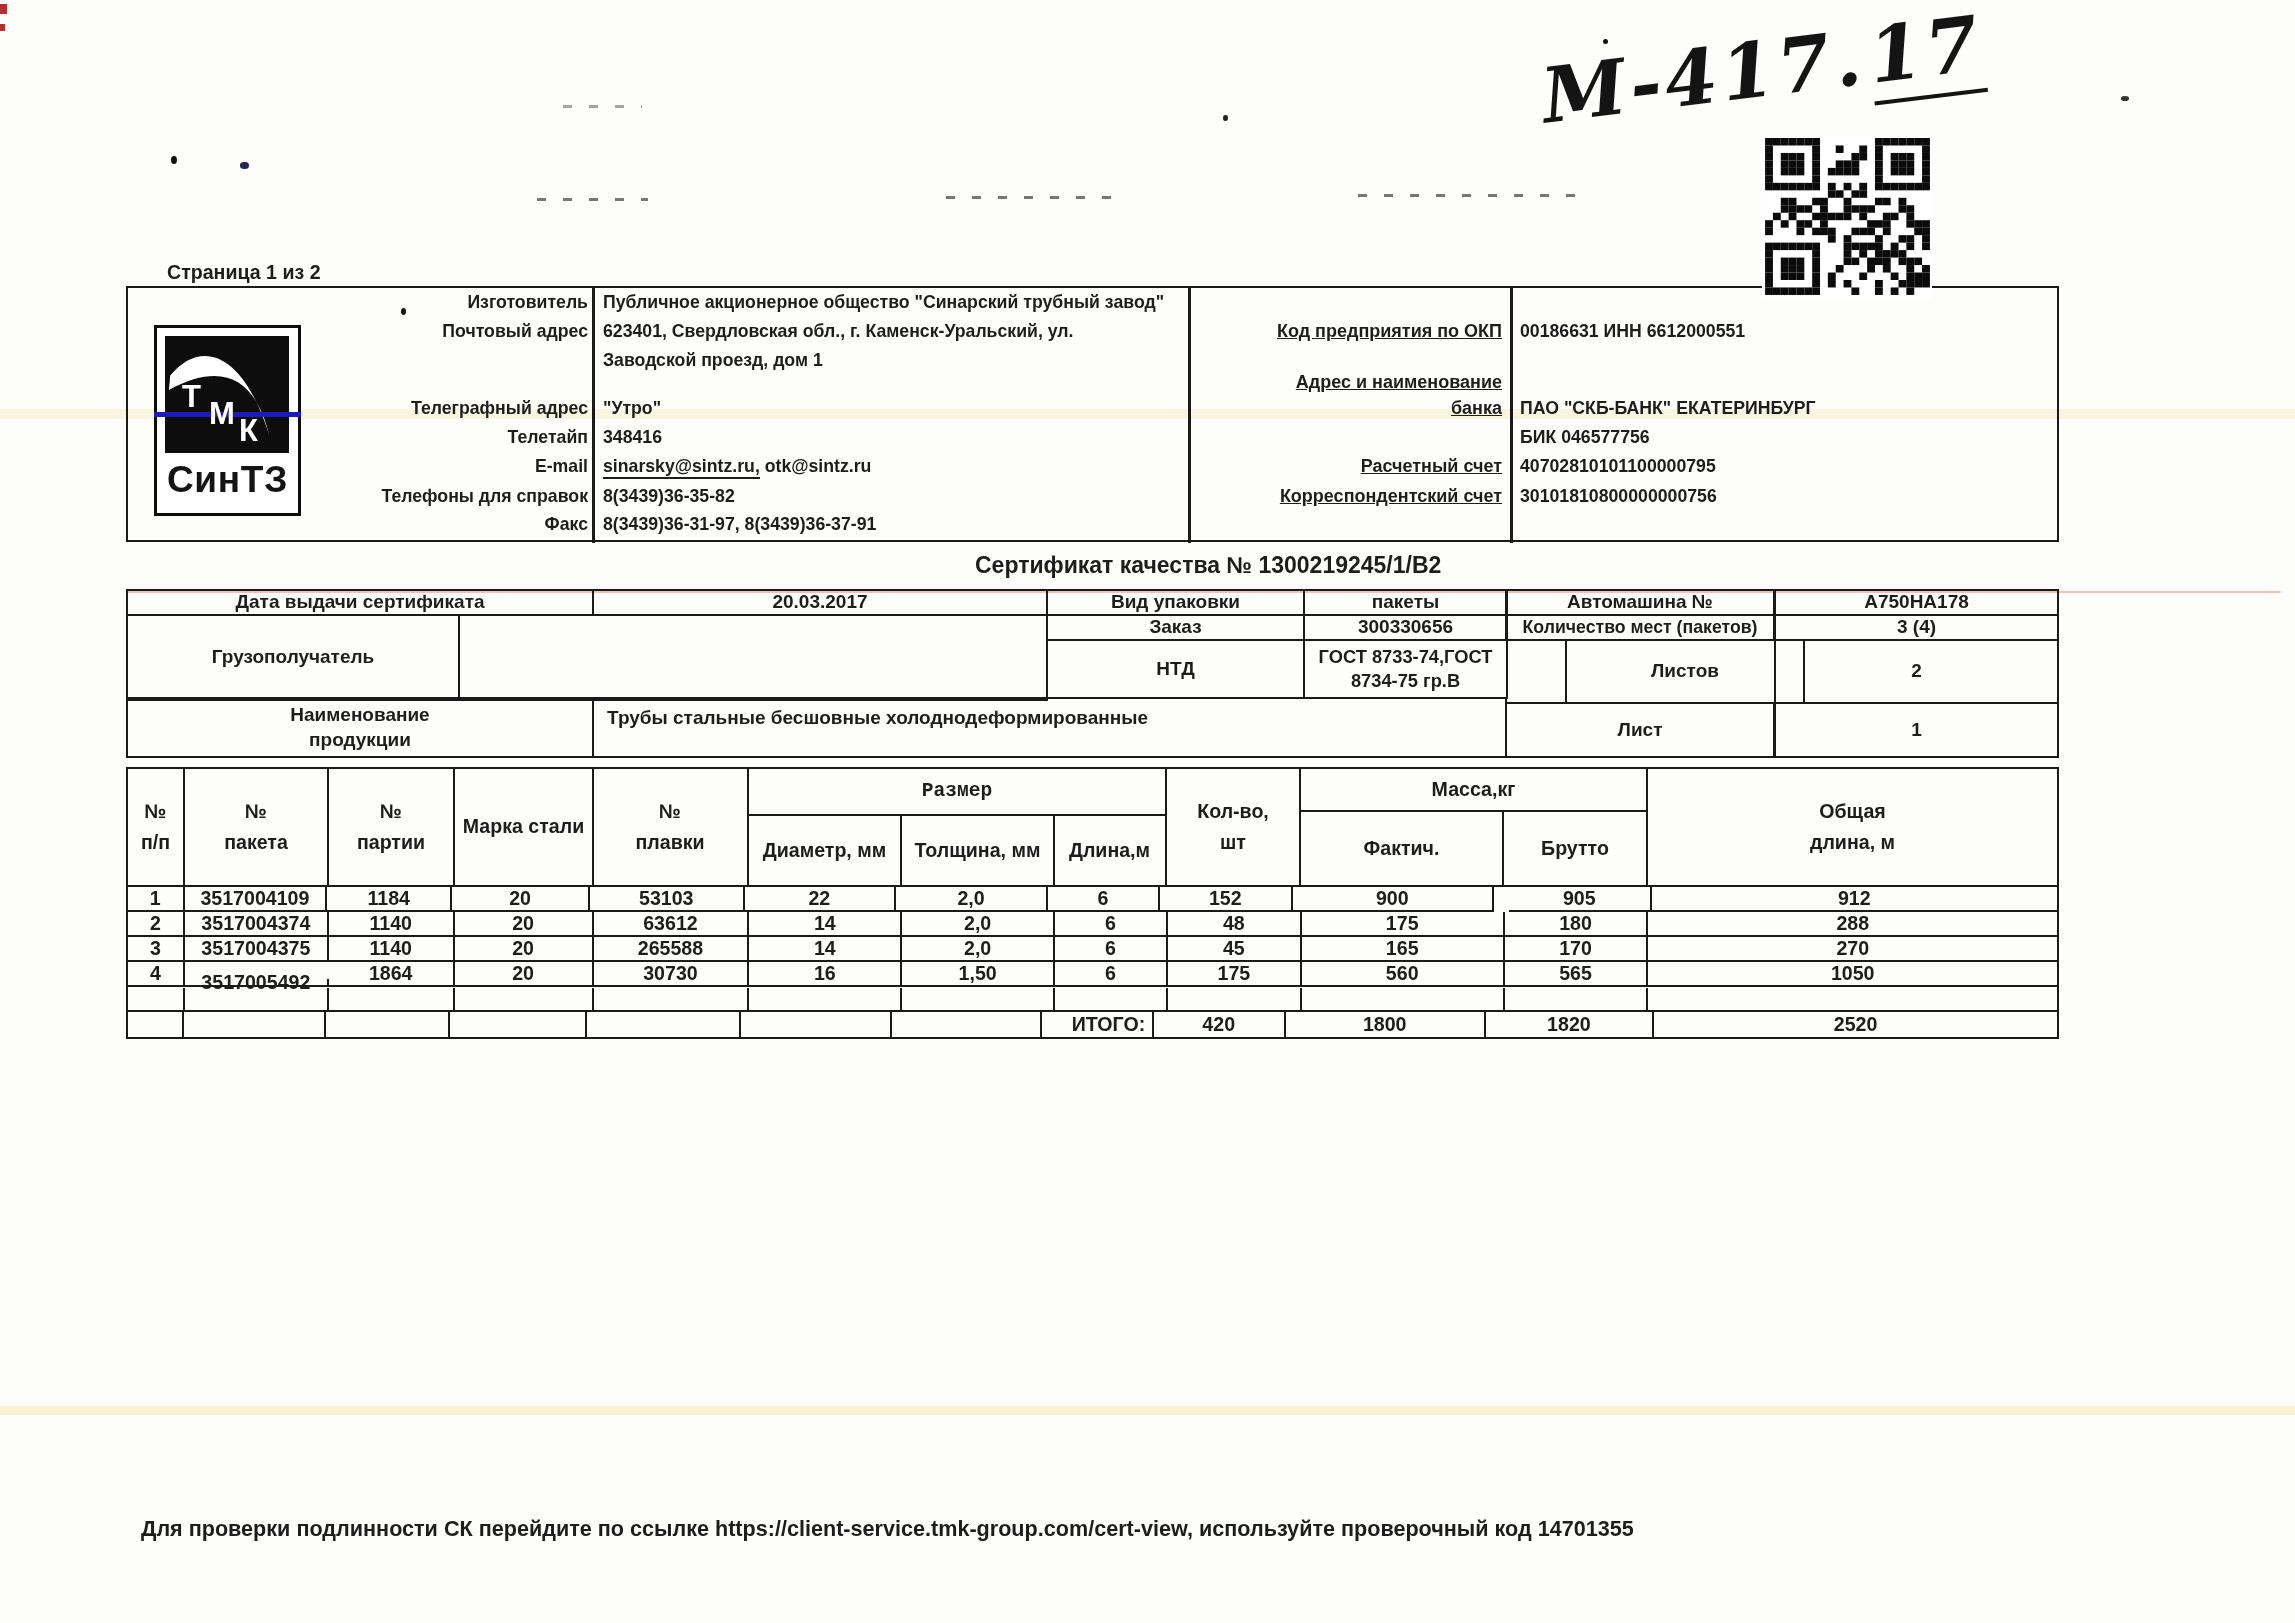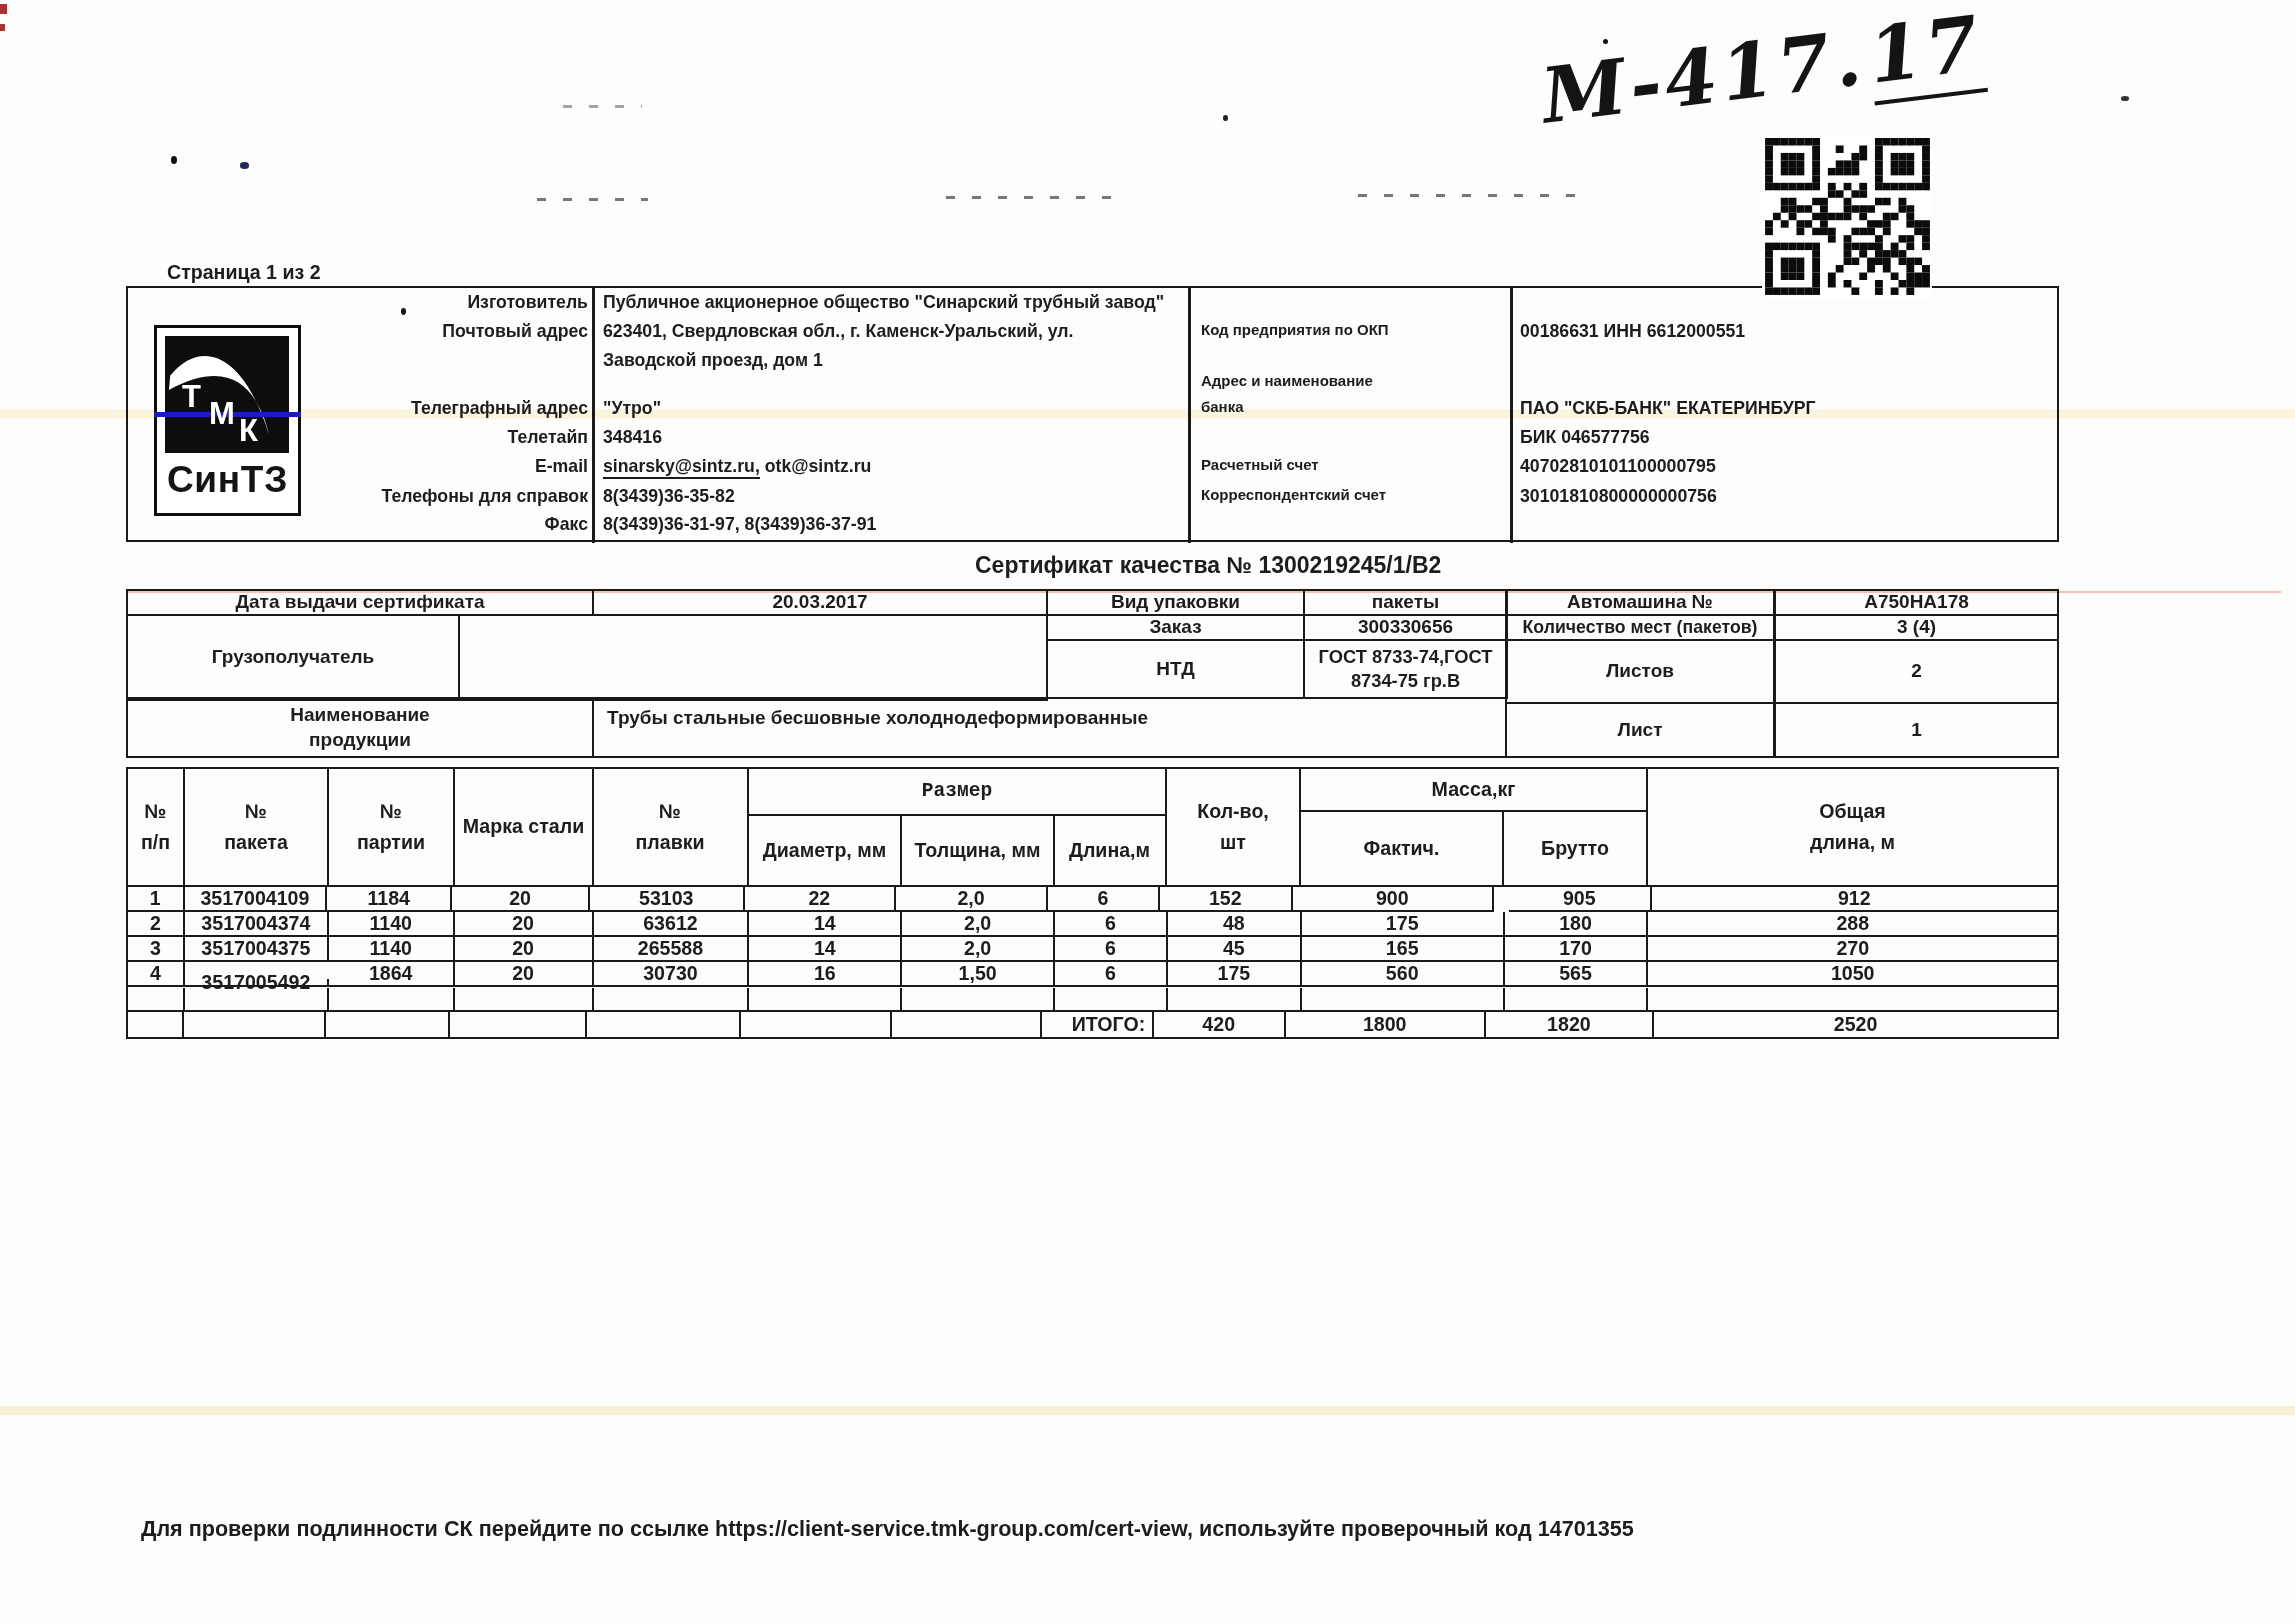--- a/index.html
+++ b/index.html
@@ -5,21 +5,21 @@
   html,body{margin:0;padding:0;background:#e8e8e8;}
   #page{position:relative;width:2295px;height:1623px;background:#fdfdfb;overflow:hidden;
         font-family:"Liberation Sans",sans-serif;color:#1d1d1d;}
   .abs{position:absolute;}
   .b{font-weight:bold;}
   
   #info-block{position:absolute;left:126px;top:286px;width:1929px;height:252px;border:2.6px solid #1a1a1a;}
   .vline{position:absolute;width:2.6px;background:#1a1a1a;}
   .ilbl{position:absolute;left:134px;width:454px;text-align:right;font-weight:bold;font-size:17.7px;}
   .ival{position:absolute;left:603px;width:576px;text-align:left;font-weight:bold;font-size:17.7px;}
-  .rlbl{position:absolute;left:1201px;width:301px;text-align:left;font-weight:bold;font-size:15px;}
+  .rlbl{position:absolute;left:1201px;width:301px;text-align:right;font-weight:bold;font-size:18px;text-decoration:underline;}
   .rval{position:absolute;left:1520px;width:530px;text-align:left;font-weight:bold;font-size:17.7px;}
   .u{border-bottom:2px solid #1d1d1d;padding-bottom:0.7px;}
   
   #logo{position:absolute;left:154px;top:325px;width:141px;height:185px;border:3.3px solid #0d0d0d;background:#fff;}
   #logo-black{position:absolute;left:7.9px;top:7.9px;width:124px;height:117px;background:#0d0d0d;overflow:hidden;}
   .tmk-letter{position:absolute;color:#fff;font-weight:bold;font-size:31px;font-family:"Liberation Sans",sans-serif;z-index:3;}
   #logo-blueline{position:absolute;left:-3.3px;top:84px;width:147px;height:4.6px;background:#1b1bbf;z-index:2;}
   #logo-sub{position:absolute;left:0;top:131px;width:100%;text-align:center;font-size:37px;font-weight:bold;color:#141414;letter-spacing:0.7px;}
   
   .dcell{position:absolute;border:2px solid #1a1a1a;display:flex;align-items:center;justify-content:center;
@@ -356,21 +356,21 @@
   <div class="dcell" style="left:1046px;top:614px;width:259px;height:27px;">Заказ</div>
   <div class="dcell" style="left:1303px;top:614px;width:205px;height:27px;">300330656</div>
   <div class="dcell" style="left:1505px;top:614px;width:270px;height:27px;font-size:17.7px;">Количество мест (пакетов)</div>
   <div class="dcell" style="left:1774px;top:614px;width:285px;height:27px;">3 (4)</div>
 
   <div class="dcell" style="left:126px;top:614px;width:334px;height:87px;">Грузополучатель</div>
   <div class="dcell" style="left:458px;top:614px;width:590px;height:87px;"></div>
 
   <div class="dcell" style="left:1046px;top:639px;width:259px;height:60px;">НТД</div>
   <div class="dcell" style="left:1303px;top:639px;width:205px;height:60px;font-size:18.3px;padding:0 3.9px;">ГОСТ 8733-74,ГОСТ 8734-75 гр.В</div>
-  <div class="dcell" style="left:1505px;top:639px;width:270px;height:65px;">Листов</div>
+  <div class="dcell" style="left:1565px;top:639px;width:240px;height:65px;">Листов</div>
   <div class="dcell" style="left:1774px;top:639px;width:285px;height:65px;">2</div>
 
   <div class="dcell" style="left:126px;top:697px;width:468px;height:61px;">Наименование
 продукции</div>
   <div class="dcell start" style="left:592px;top:697px;width:915px;height:61px;">Трубы стальные бесшовные холоднодеформированные</div>
   <div class="dcell" style="left:1505px;top:702px;width:270px;height:56px;">Лист</div>
   <div class="dcell" style="left:1774px;top:702px;width:285px;height:56px;">1</div>
 
   <div id="mtable">
     <div class="hc" style="left:0;top:0;width:57px;height:118px;">№

